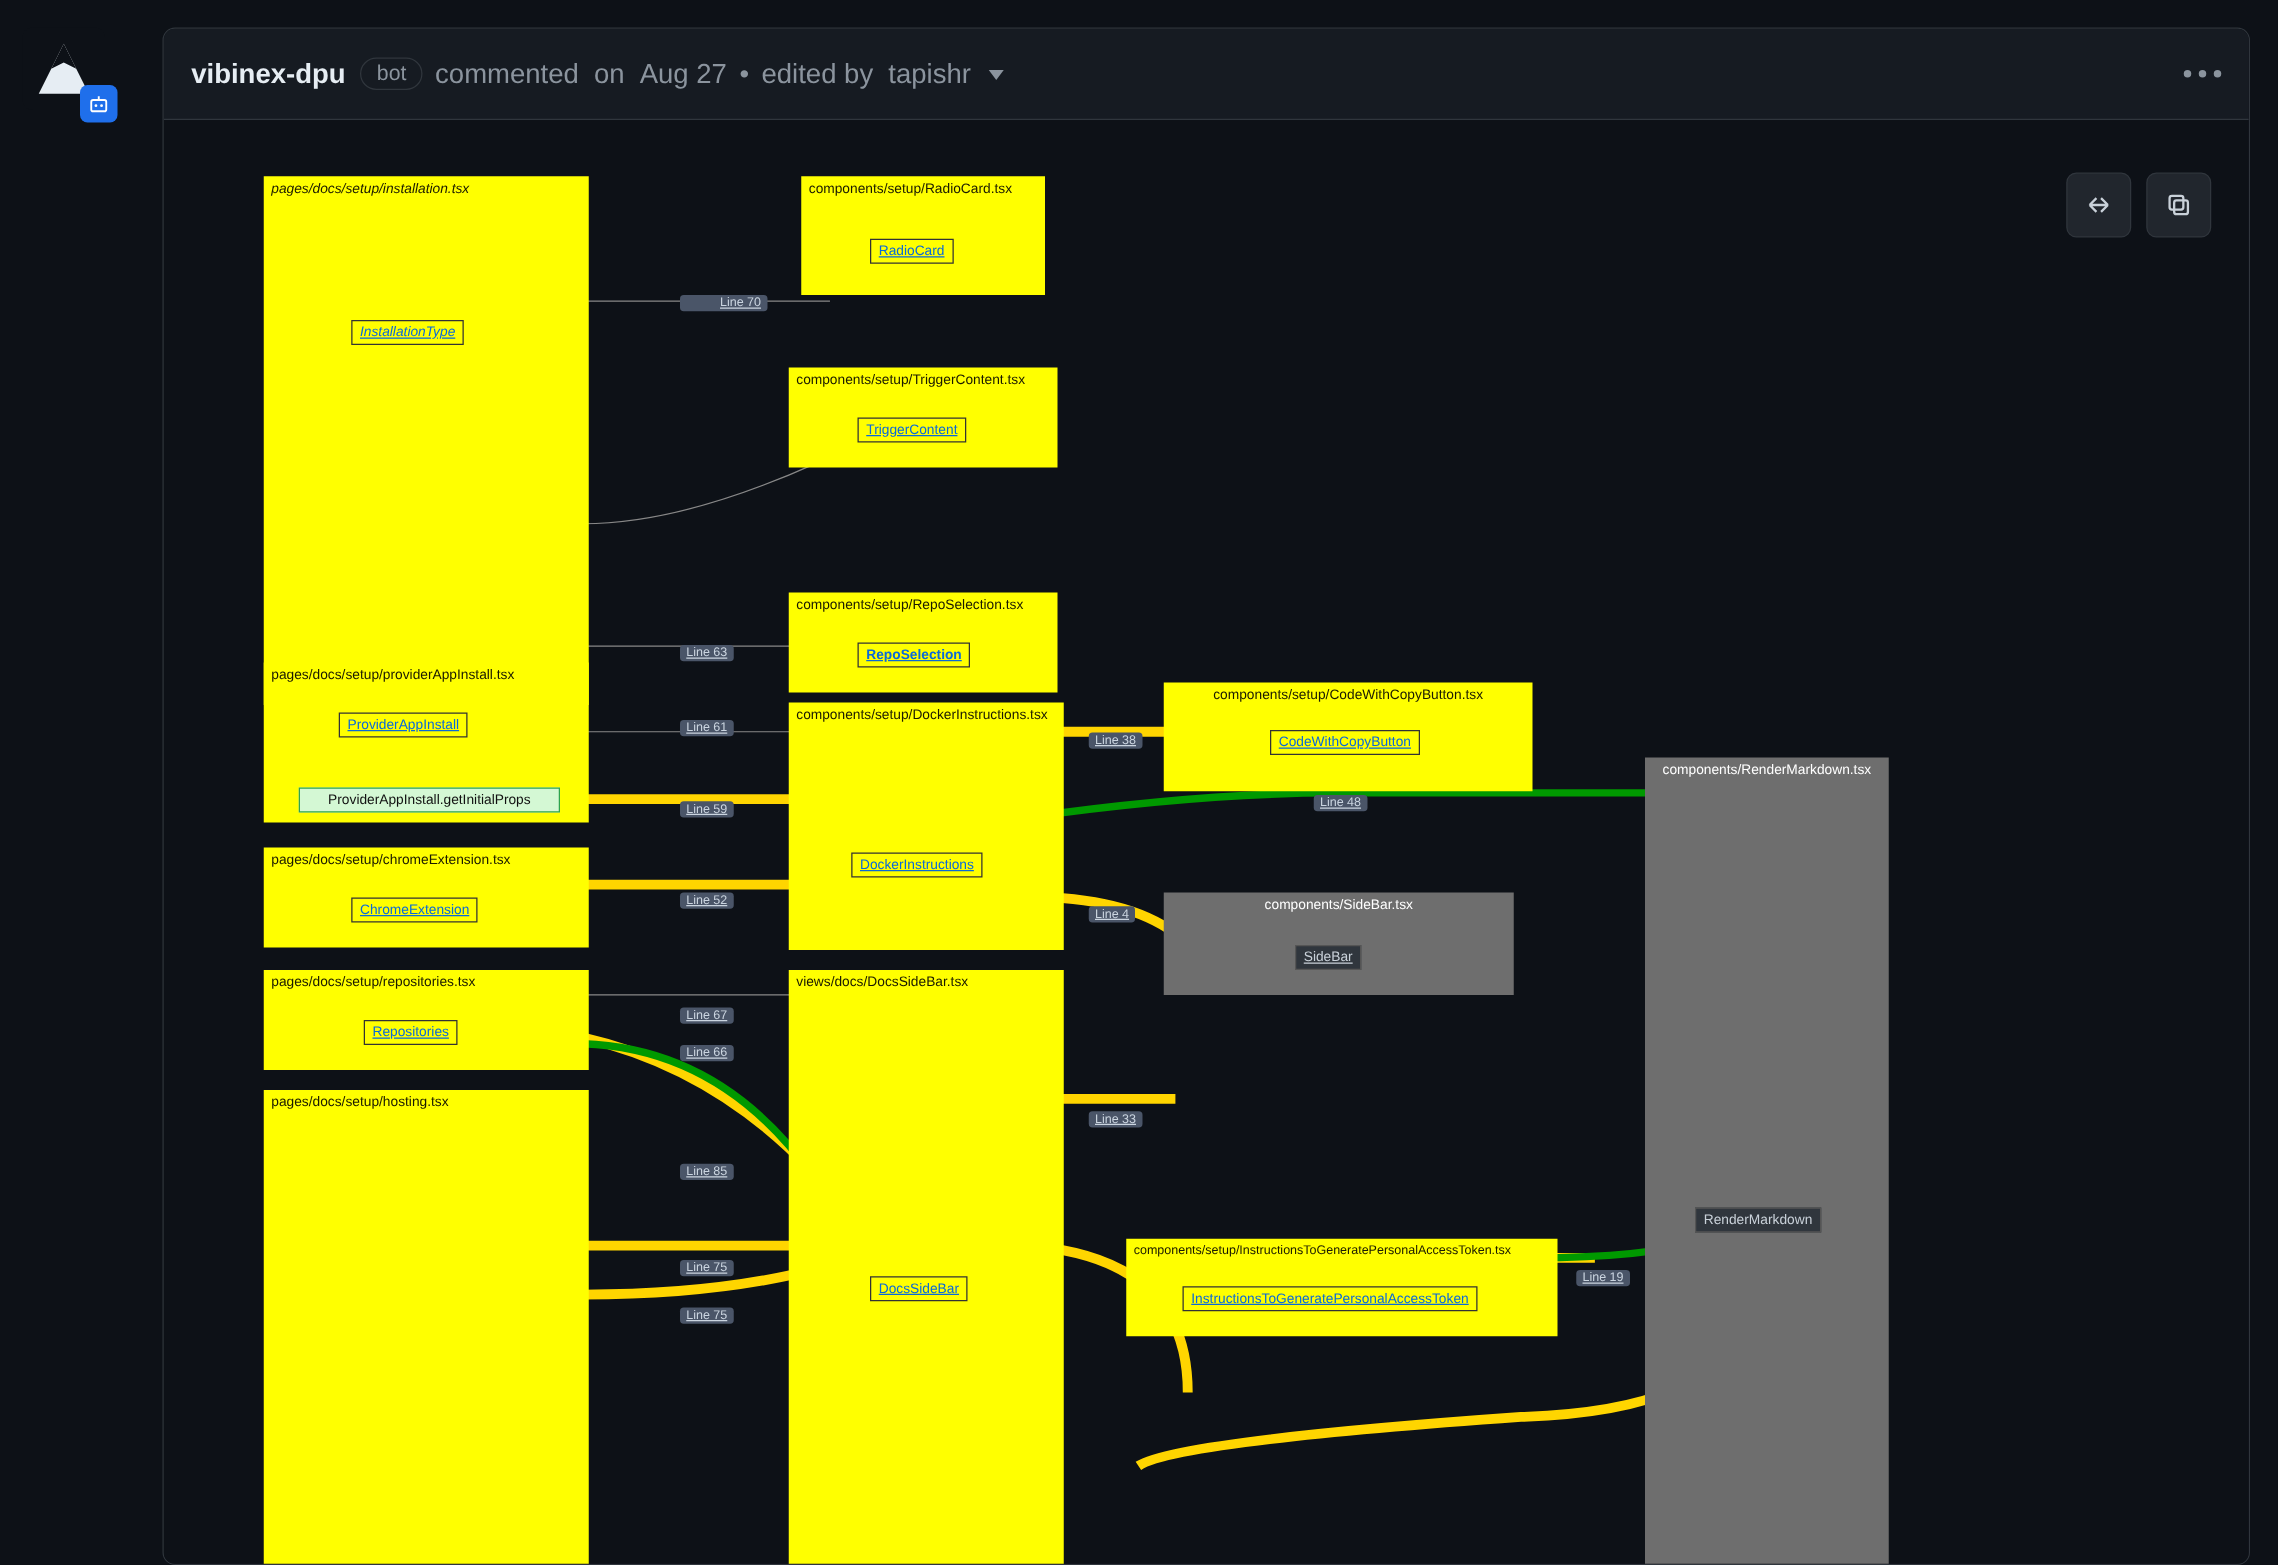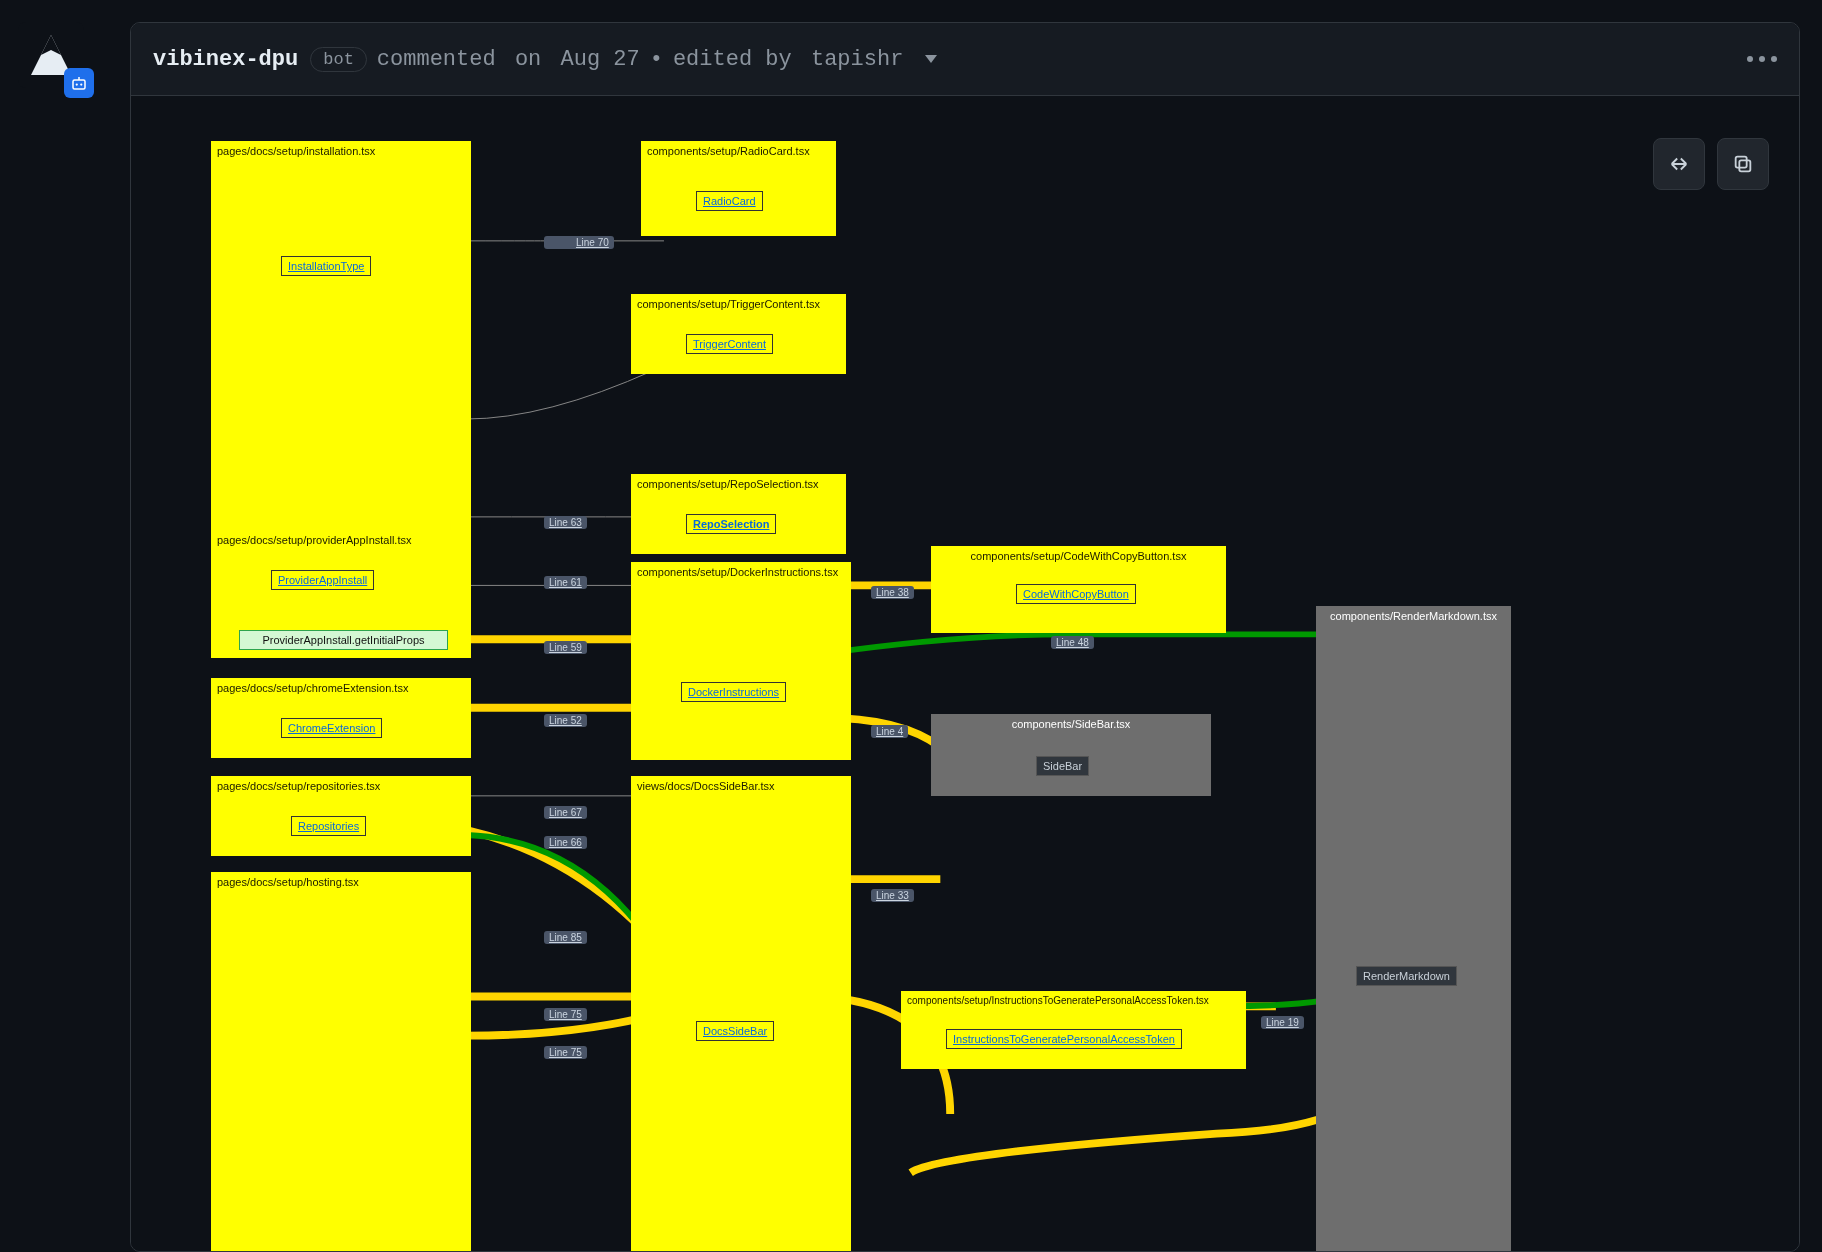--- a/index.html
+++ b/index.html
@@ -2,21 +2,21 @@
 <html><head>
 <meta charset="utf-8">
 <style>
   html,body{margin:0;padding:0;background:#0d1117;color:#c9d1d9;font-family:-apple-system,BlinkMacSystemFont,"Segoe UI",Helvetica,Arial,sans-serif;}
   .page{width:1822px;height:1252px;position:relative;overflow:hidden;}
   .avatar{position:absolute;left:18px;top:22px;width:72px;height:72px;}
   .avatar .mountain{width:66px;height:66px;background:#0d1117;border-radius:8px;display:flex;align-items:center;justify-content:center;}
   .avatar .mountain svg{width:50px;height:50px;}
   .avatar .bot-badge{position:absolute;right:-4px;bottom:-4px;width:30px;height:30px;background:#1f6feb;border-radius:6px;display:flex;align-items:center;justify-content:center;}
   .comment{position:absolute;left:130px;top:22px;right:22px;bottom:0;border:1px solid #30363d;border-radius:10px;overflow:hidden;}
-  .comment-header{height:72px;background:#161b22;border-bottom:1px solid #30363d;display:flex;align-items:center;padding:0 22px;font-size:22px;color:#8b949e;position:relative;font-family:Liberation Mono, monospace;}
+  .comment-header{height:72px;background:#161b22;border-bottom:1px solid #30363d;display:flex;align-items:center;padding:0 22px;font-size:22px;color:#8b949e;position:relative;}
   .comment-header .author{color:#e6edf3;font-weight:600;margin-right:12px;}
   .bot-label{display:inline-flex;align-items:center;border:1px solid #30363d;border-radius:18px;padding:2px 12px;font-size:17px;color:#8b949e;margin-right:10px;}
   .dropdown-caret{display:inline-block;width:0;height:0;border-left:6px solid transparent;border-right:6px solid transparent;border-top:8px solid #8b949e;margin-left:8px;vertical-align:middle;}
   .kebab{position:absolute;right:22px;top:50%;transform:translateY(-50%);display:flex;gap:6px;cursor:pointer;}
   .kebab span{width:6px;height:6px;background:#8b949e;border-radius:50%;}
   .comment-body{position:absolute;top:73px;left:0;right:0;bottom:0;background:#0d1117;}
   .toolbar{position:absolute;top:42px;right:30px;display:flex;gap:12px;}
   .tool-btn{width:50px;height:50px;border:1px solid #30363d;border-radius:8px;background:#21262d;display:flex;align-items:center;justify-content:center;cursor:pointer;}
   .tool-btn svg{width:22px;height:22px;stroke:#c9d1d9;fill:none;stroke-width:2;}
   
@@ -130,21 +130,21 @@
         <div class="line-label" style="left:413px;top:740px;">Line 66</div>
         <div class="line-label" style="left:413px;top:808px;margin-top:27px;">Line 85</div>
         <div class="line-label" style="left:413px;top:912px;">Line 75</div>
         <div class="line-label" style="left:413px;top:950px;">Line 75</div>
         <div class="line-label" style="left:740px;top:490px;">Line 38</div>
         <div class="line-label" style="left:920px;top:540px;">Line 48</div>
         <div class="line-label" style="left:740px;top:629px;">Line 4</div>
         <div class="line-label" style="left:740px;top:793px;">Line 33</div>
         <div class="line-label" style="left:1130px;top:920px;">Line 19</div>
 
-        <div class="node" style="left:80px;top:45px;width:260px;height:423px;">
+        <div class="node" style="left:80px;top:45px;width:260px;height:423px;font-style:italic;">
           <div class="title">pages/docs/setup/installation.tsx</div>
           <div class="inner" style="left:70px;top:115px;"><a>InstallationType</a></div>
         </div>
 
         <div class="node" style="left:510px;top:45px;width:195px;height:95px;">
           <div class="title">components/setup/RadioCard.tsx</div>
           <div class="inner" style="left:55px;top:50px;"><a>RadioCard</a></div>
         </div>
 
         <div class="node" style="left:500px;top:198px;width:215px;height:80px;">
@@ -187,21 +187,21 @@
           <div class="title">pages/docs/setup/hosting.tsx</div>
         </div>
 
         <div class="node" style="left:500px;top:680px;width:220px;height:480px;">
           <div class="title">views/docs/DocsSideBar.tsx</div>
           <div class="inner" style="left:65px;top:245px;"><a>DocsSideBar</a></div>
         </div>
 
         <div class="gray-node" style="left:800px;top:618px;width:280px;height:82px;">
           <div class="title">components/SideBar.tsx</div>
-          <div class="inner gray" style="left:105px;top:42px;"><span>SideBar</span></div>
+          <div class="inner gray" style="left:105px;top:42px;text-decoration:underline;"><span>SideBar</span></div>
         </div>
 
         <div class="node" style="left:770px;top:895px;width:345px;height:78px;">
           <div class="title" style="font-size:10px;">components/setup/InstructionsToGeneratePersonalAccessToken.tsx</div>
           <div class="inner" style="left:45px;top:38px;"><a>InstructionsToGeneratePersonalAccessToken</a></div>
         </div>
 
         <div class="gray-node" style="left:1185px;top:510px;width:195px;height:650px;">
           <div class="title">components/RenderMarkdown.tsx</div>
           <div class="inner gray" style="left:40px;top:360px;"><span>RenderMarkdown</span></div>

